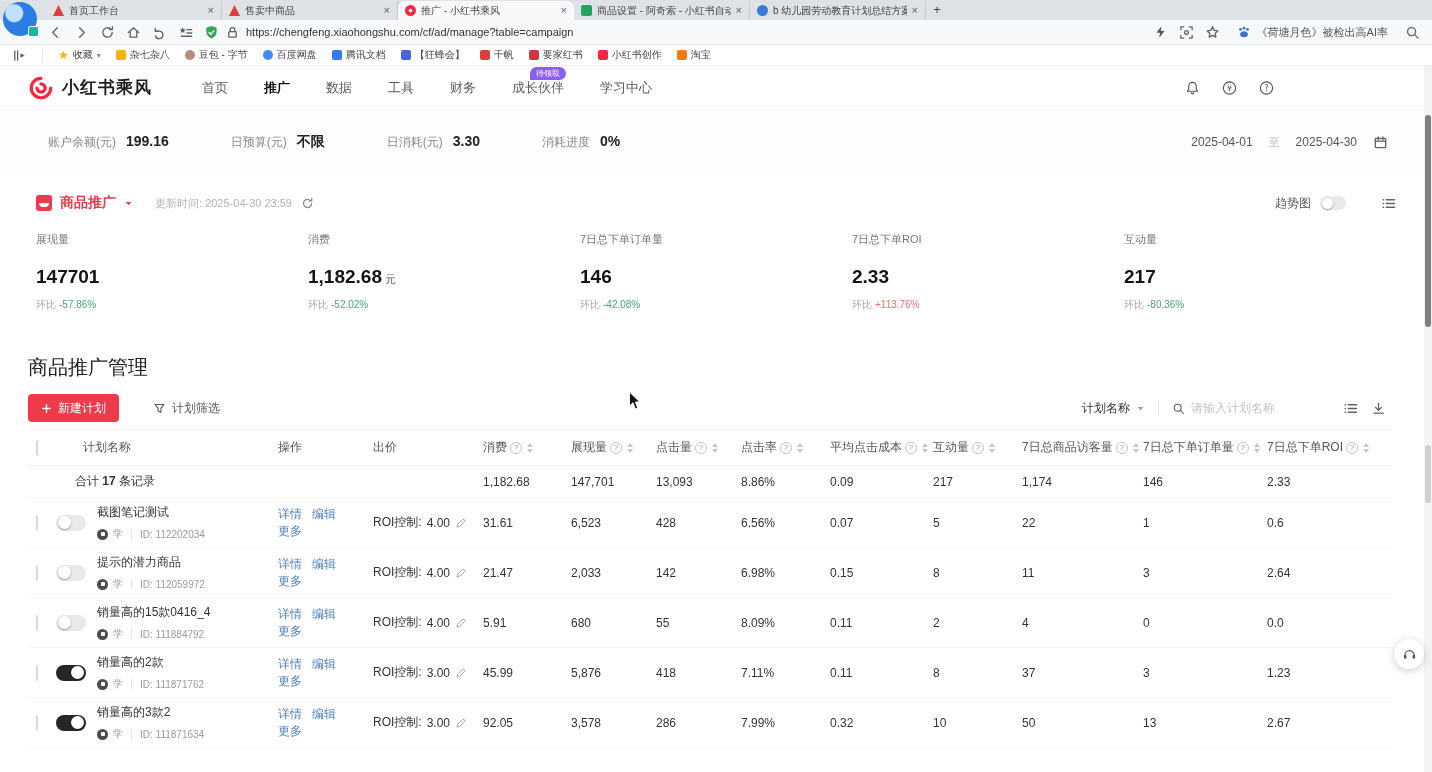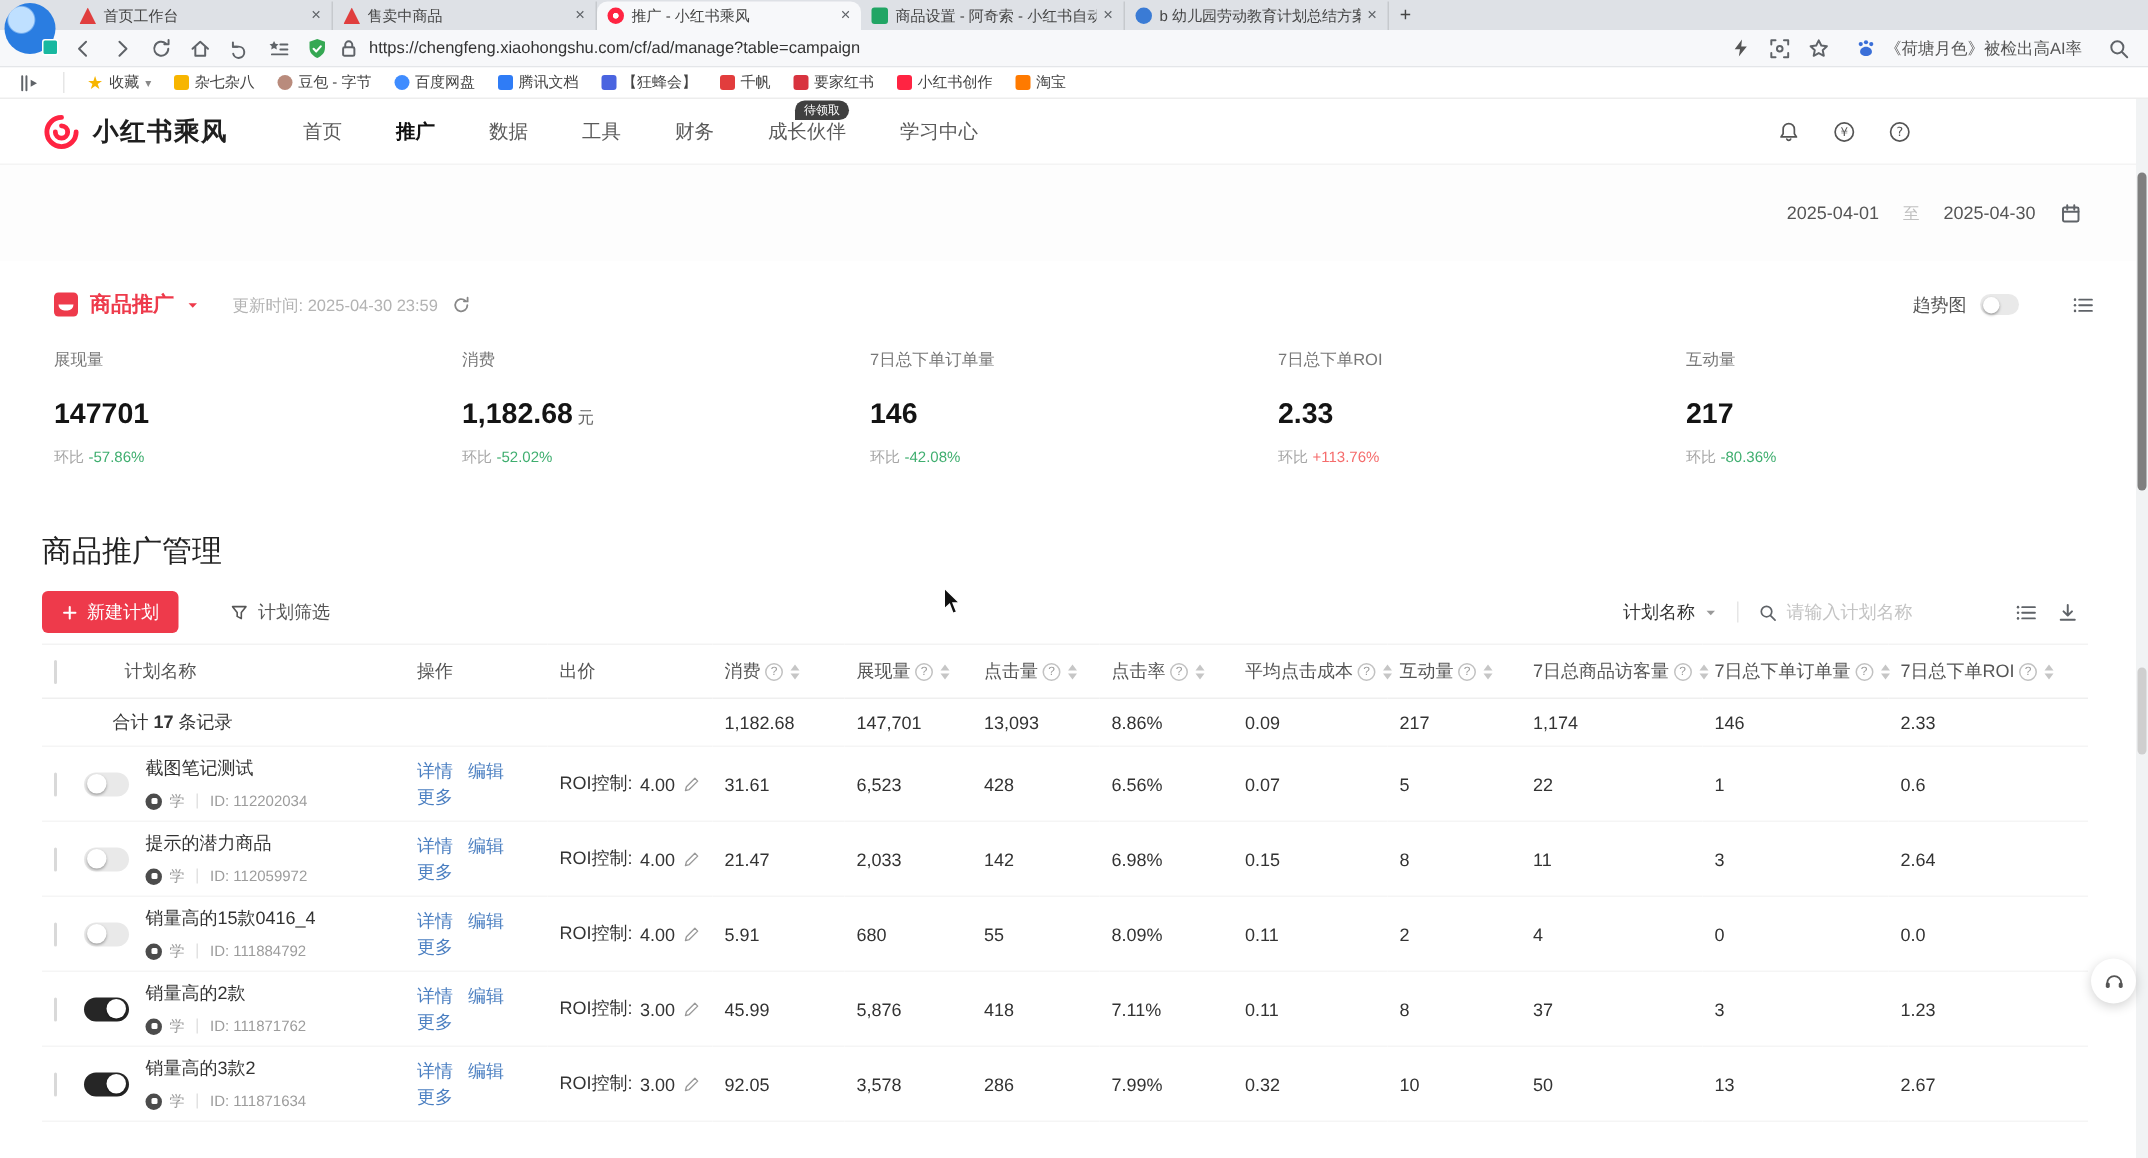--- a/index.html
+++ b/index.html
@@ -37,21 +37,21 @@
   .bmstar{color:#f7b500;font-size:12px;line-height:1;}
   .bmcaret{color:#888;font-size:8px;}
 
   
   .appheader{height:44px;display:flex;align-items:center;padding:0 28px;background:#fff;border-bottom:1px solid #f4f4f4;}
   .applogo{display:flex;align-items:center;gap:8px;margin-right:50px;}
   .applogo .txt{font-size:17px;font-weight:bold;color:#1f1f1f;letter-spacing:1px;}
   .nav{display:flex;gap:36px;align-items:center;font-size:13px;color:#5a5a5a;}
   .navitem{position:relative;cursor:pointer;}
   .navitem.active{color:#111;font-weight:bold;}
-  .navbadge{position:absolute;top:-12px;left:18px;background:#404040;color:#fff;font-size:8px;padding:1px 6px;border-radius:8px 8px 8px 0;white-space:nowrap;}
+  .navbadge{position:absolute;top:-12px;left:18px;background:#8b5cf6;color:#fff;font-size:8px;padding:1px 6px;border-radius:8px 8px 8px 0;white-space:nowrap;}
   .hdricons{margin-left:auto;display:flex;gap:22px;color:#555;align-items:center;margin-right:130px;}
 
   
   .acctbar{height:64px;display:flex;align-items:center;padding:0 48px;position:relative;background:#fdfdfd;}
   .acct{display:flex;align-items:baseline;gap:10px;margin-right:62px;}
   .acct .lb{font-size:12px;color:#8a8a8a;}
   .acct .vl{font-size:14px;font-weight:bold;color:#222;}
   .daterange{position:absolute;right:44px;display:flex;align-items:center;gap:16px;font-size:12px;color:#555;}
   .daterange .sep{color:#c0c0c0;font-size:11px;}
 
@@ -342,20 +342,38 @@
       <span class="ticon" id="ic-help">
           <svg width="16" height="16" viewBox="0 0 16 16">
             <circle cx="8" cy="8" r="6.5" fill="none" stroke="#555" stroke-width="1.2"></circle>
             <text x="8" y="11" font-size="9" text-anchor="middle" fill="#555" font-family="DejaVu Sans, sans-serif">?</text>
           </svg>
         </span>
     </div>
   </div>
 
   <div class="acctbar">
+    <div id="acctitems" style="display:flex;align-items:baseline;">
+        <div class="acct">
+          <span class="lb">账户余额(元)</span>
+          <span class="vl">199.16</span>
+        </div>
+        <div class="acct">
+          <span class="lb">日预算(元)</span>
+          <span class="vl">不限</span>
+        </div>
+        <div class="acct">
+          <span class="lb">日消耗(元)</span>
+          <span class="vl">3.30</span>
+        </div>
+        <div class="acct">
+          <span class="lb">消耗进度</span>
+          <span class="vl">0%</span>
+        </div>
+      </div>
     <div class="daterange">
       <span>2025-04-01</span>
       <span class="sep">至</span>
       <span>2025-04-30</span>
       <span class="ticon" id="ic-cal">
           <svg width="15" height="15" viewBox="0 0 16 16" fill="none" stroke="#5f6368" stroke-width="1.4" stroke-linecap="round" stroke-linejoin="round">
             <rect x="2.5" y="3.5" width="11" height="10" rx="1"></rect>
             <path d="M2.5 6.5h11M5.5 2v3M10.5 2v3"></path>
           </svg>
         </span>

